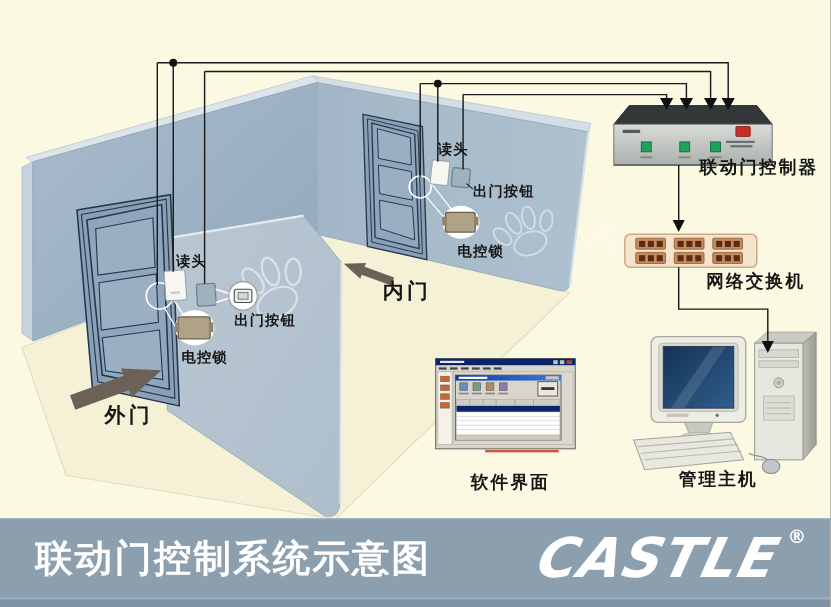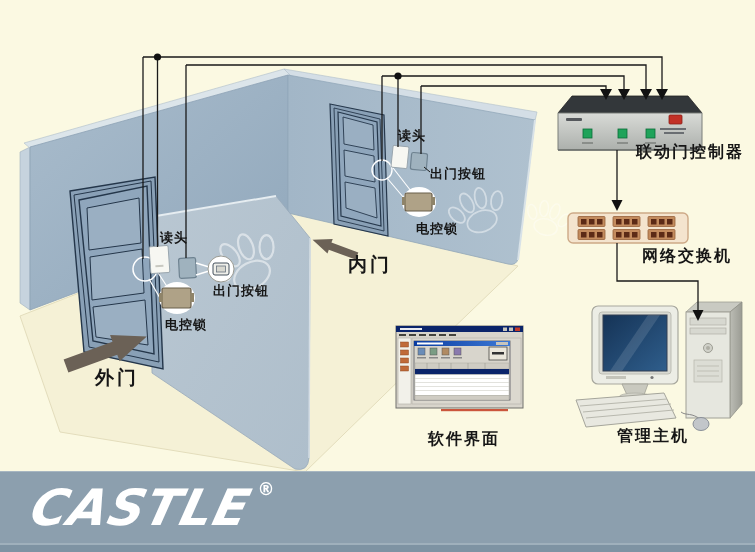--- a/index.html
+++ b/index.html
@@ -307,20 +307,21 @@
     <text class="lbl lbl-sm" x="416" y="233">电控锁</text>
     <text class="lbl lbl-lg" x="348" y="271">内门</text>
     <text class="lbl lbl-md" x="636" y="157">联动门控制器</text>
     <text class="lbl lbl-md" x="642" y="261">网络交换机</text>
     <text class="lbl lbl-md" x="428" y="444">软件界面</text>
     <text class="lbl lbl-md" x="617" y="441">管理主机</text>
   </g>
 </svg>
 
 <div class="banner">
+  <div class="banner-title">联动门控制系统示意图</div>
   <div class="banner-logo">
     <span class="logo-text">CASTLE</span>
     <span class="logo-reg">®</span>
   </div>
 </div>
 <div class="banner-strip"></div>
 
 </div>
 
 </body></html>

